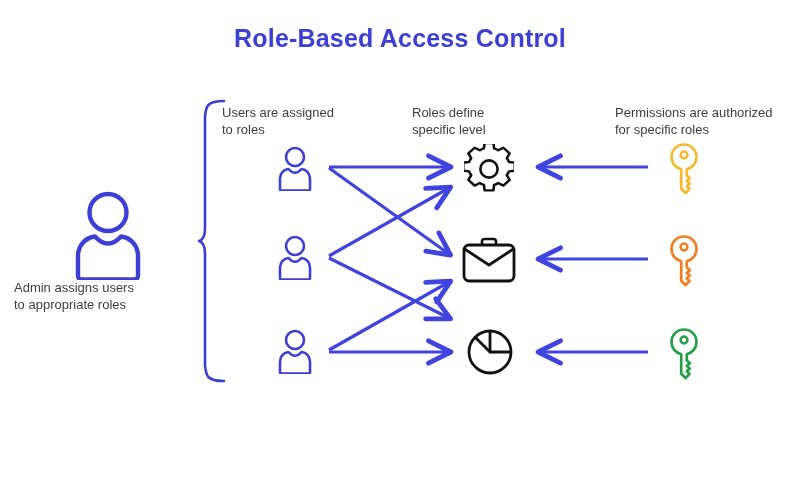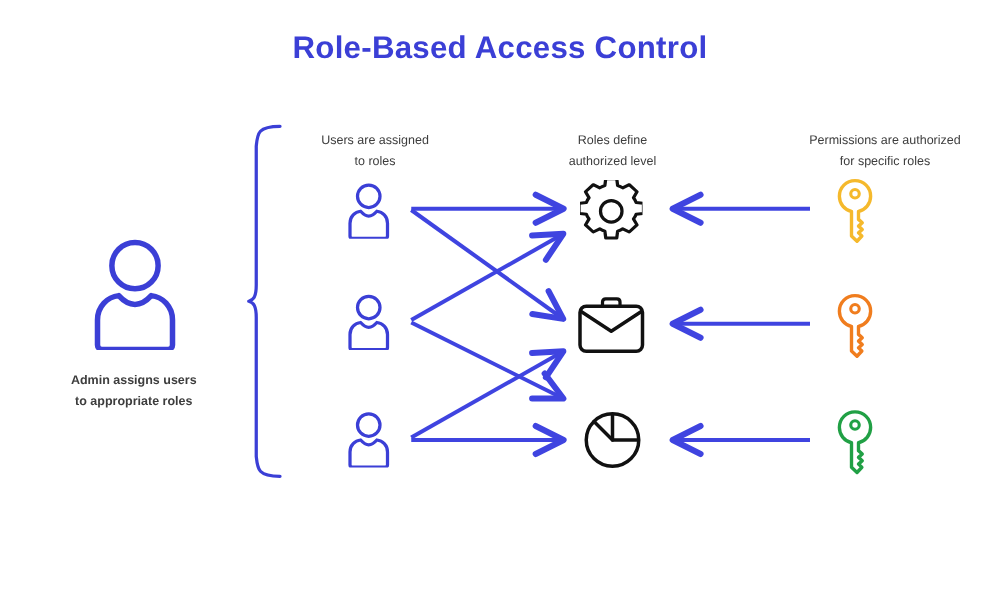--- a/index.html
+++ b/index.html
@@ -15,30 +15,29 @@
   .title{
     position:absolute;left:0;top:24px;width:800px;
     text-align:center;
     font-size:25px;font-weight:bold;
     letter-spacing:.2px;
     color:#3b3fd6;
   }
 
   .caption{
     position:absolute;
-    text-align:center;
-    font-size:10px;
+    font-size:13px;
     line-height:17px;
     color:#3d3d3d;
     white-space:pre-line;
   }
   #cap-users{left:222px;top:104px;width:156px;}
   #cap-roles{left:412px;top:104px;width:156px;}
   #cap-perms{left:615px;top:104px;width:186px;}
-  #cap-admin{left:14px;top:296px;width:186px;font-weight:bold;}
+  #cap-admin{left:14px;top:279px;width:186px;}
 
   .svg-layer{position:absolute;left:0;top:0;width:800px;height:480px;}
 
   .icon-box{position:absolute;}
 </style>
 </head>
 <body>
 
 <div id="stage">
 
@@ -81,21 +80,21 @@
       <line x1="648" y1="259" x2="540" y2="259" stroke="#3f44e0" stroke-width="3.2" marker-end="url(#ah)"></line>
     </g>
     <g>
       <line x1="648" y1="352" x2="540" y2="352" stroke="#3f44e0" stroke-width="3.2" marker-end="url(#ah)"></line>
     </g>
   </svg>
 
   <div class="caption" id="cap-users">Users are assigned
 to roles</div>
   <div class="caption" id="cap-roles">Roles define
-authorized level</div>
+specific level</div>
   <div class="caption" id="cap-perms">Permissions are authorized
 for specific roles</div>
   <div class="caption" id="cap-admin">Admin assigns users
 to appropriate roles</div>
 
   <div class="icon-box" style="left:60px;top:188px;width:96px;height:92px;">
     <svg width="96" height="92" viewBox="0 0 96 92" xmlns="http://www.w3.org/2000/svg">
       <circle cx="48" cy="24.5" r="18.5" fill="none" stroke="#3b3fd6" stroke-width="4.4"></circle>
       <path d="M18,88 L18,68 C18,57 26,49.5 35,48.5 C39.5,53.5 43.5,55.5 48,55.5 C52.5,55.5 56.5,53.5 61,48.5 C70,49.5 78,57 78,68 L78,88 C78,90 76.5,91.5 74.5,91.5 L21.5,91.5 C19.5,91.5 18,90 18,88 Z" fill="none" stroke="#3b3fd6" stroke-width="4.4" stroke-linejoin="round"></path>
     </svg>

